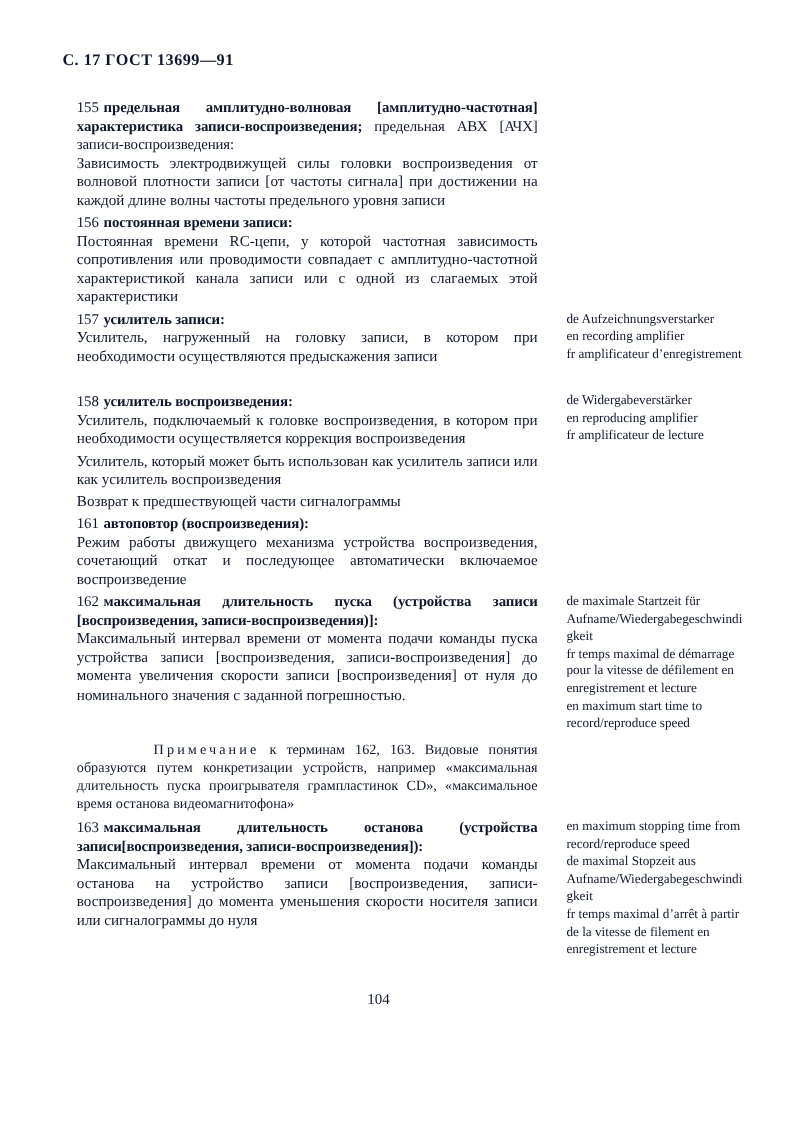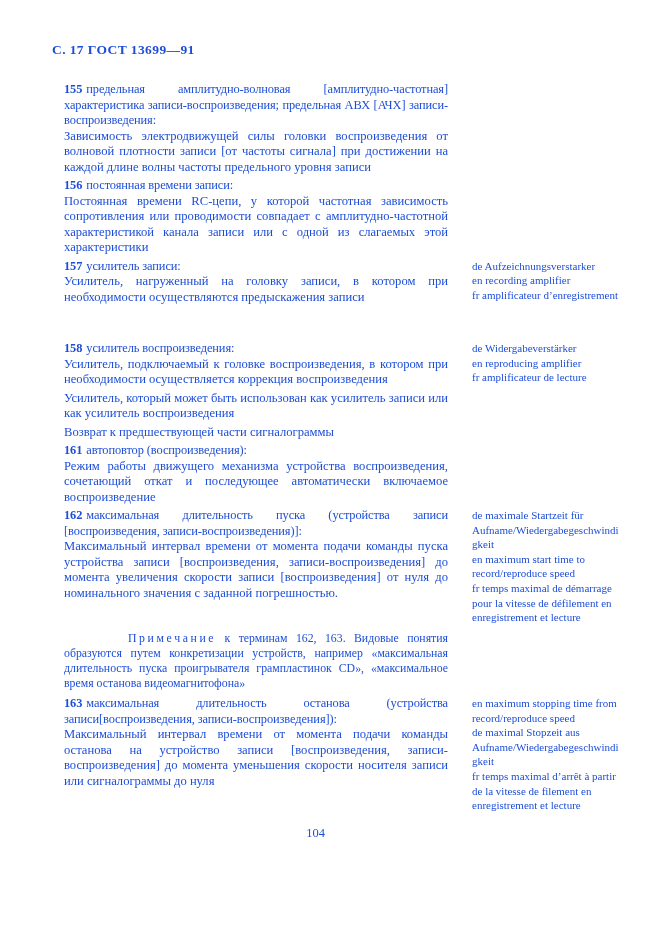--- a/index.html
+++ b/index.html
@@ -1,21 +1,21 @@
 <!DOCTYPE html>
 <html><head>
 <meta charset="utf-8">
 <style>
   html,body { margin:0; padding:0; background:#ffffff; }
   .page {
     position: relative;
     width: 661px;
     height: 936px;
     background: #ffffff;
-    color: #1d4ed8;
+    color: #0f172a;
     font-family: "Liberation Serif", "DejaVu Serif", serif;
     overflow: hidden;
   }
   .header {
     position: absolute;
     left: 52px;
     top: 42px;
     font-size: 13.5px;
     font-weight: bold;
     letter-spacing: 0.4px;
@@ -28,31 +28,31 @@
     width: 384px;
   }
   .term-block { position: relative; }
   .term-block p { margin: 0; }
   .heading {
     font-size: 12.4px;
     line-height: 15.5px;
     text-align: justify;
     letter-spacing: -0.1px;
   }
-  .heading .num { font-weight: bold; padding-right: 4px; }
-  .heading .bold { font-weight: normal; }
+  .heading .num { font-weight: normal; padding-right: 4px; }
+  .heading .bold { font-weight: bold; }
   .def {
     font-size: 12.6px;
     line-height: 15.5px;
     text-align: justify;
   }
   .mt3  { margin-top: 3px; }
   .mt4  { margin-top: 4px; }
   .mt5  { margin-top: 5px; }
-  .mt22 { margin-top: 36px; }
+  .mt22 { margin-top: 22px; }
   .trans {
     position: absolute;
     left: 408px;
     top: 0;
     width: 148px;
     font-size: 11px;
     line-height: 14.6px;
     text-align: left;
     overflow-wrap: break-word;
   }
@@ -123,22 +123,22 @@
     <section class="term-block mt3">
       <p class="heading"><span class="num">161</span><span class="bold">автоповтор (воспроизведения):</span></p>
       <p class="def">Режим работы движущего механизма устройства воспроизведения, сочетающий откат и последующее автоматически включаемое воспроизведение</p>
     </section>
 
     <section class="term-block mt3">
       <p class="heading"><span class="num">162</span><span class="bold">максимальная длительность пуска (устройства записи [воспроизведения, записи-воспроизведения)]:</span></p>
       <p class="def">Максимальный интервал времени от момента подачи команды пуска устройства записи [воспроизведения, записи-воспроизведения] до момента увеличения скорости записи [воспроизведения] от нуля до номинального значения с заданной погрешностью.</p>
       <div class="trans">
         <div>de maximale Startzeit für Aufname/Wiedergabegeschwindigkeit</div>
+        <div>fr temps maximal de démarrage pour la vitesse de défilement en enregistrement et lecture</div>
         <div>en maximum start time to record/reproduce speed</div>
-        <div>fr temps maximal de démarrage pour la vitesse de défilement en enregistrement et lecture</div>
       </div>
     </section>
 
     <p class="note"><span class="note-label">Примечание</span> <span>к терминам 162, 163. Видовые понятия образуются путем конкретизации устройств, например «максимальная длительность пуска проигрывателя грампластинок CD», «максимальное время останова видеомагнитофона»</span></p>
 
     <section class="term-block mt5">
       <p class="heading"><span class="num">163</span><span class="bold">максимальная длительность останова (устройства записи[воспроизведения, записи-воспроизведения]):</span></p>
       <p class="def">Максимальный интервал времени от момента подачи команды останова на устройство записи [воспроизведения, записи-воспроизведения] до момента уменьшения скорости носителя записи или сигналограммы до нуля</p>
       <div class="trans">
         <div>en maximum stopping time from record/reproduce speed</div>

